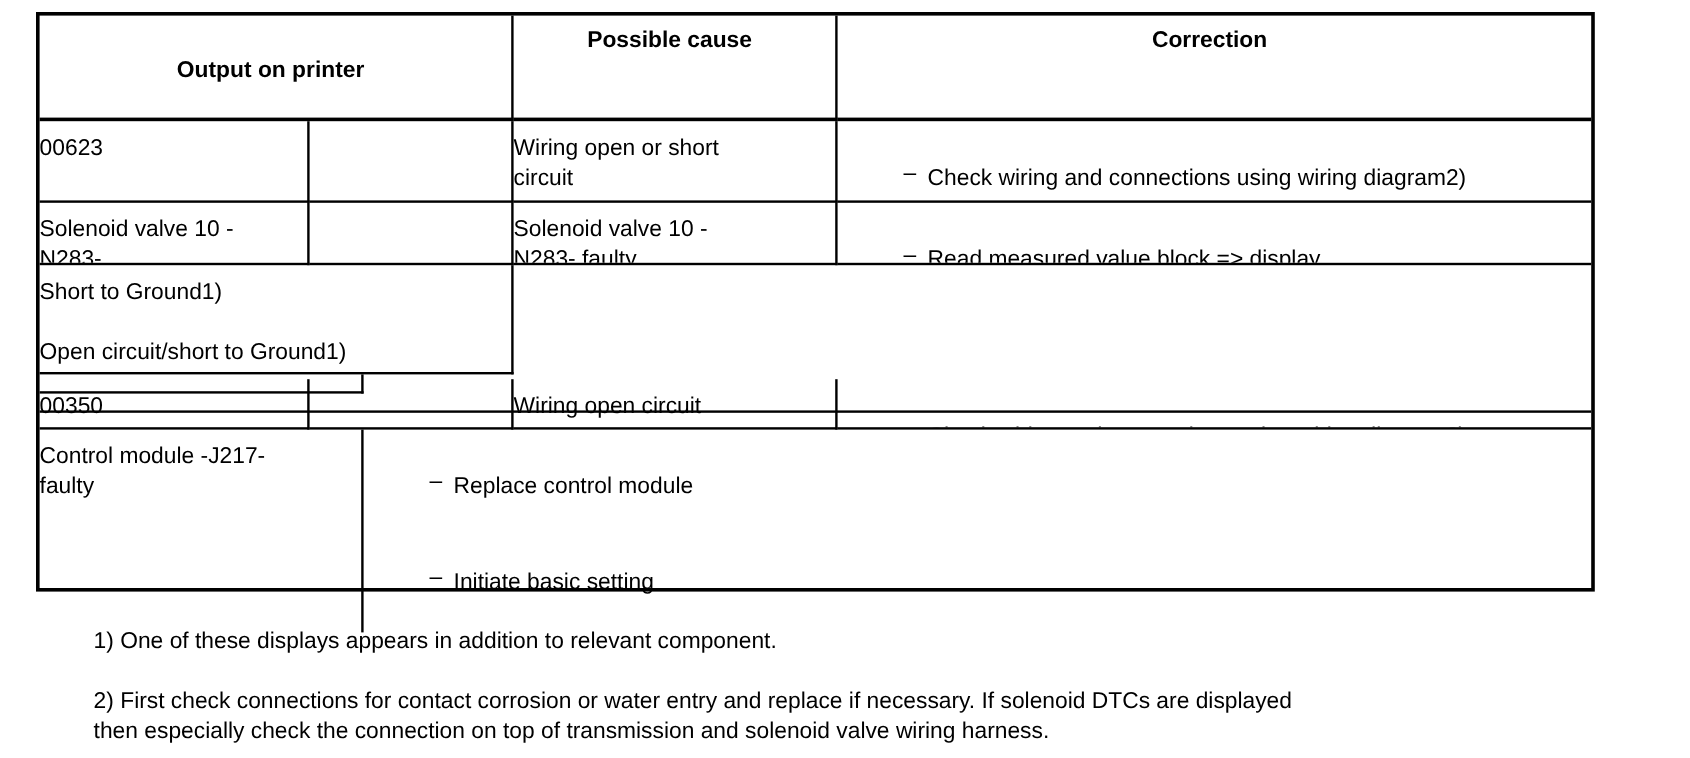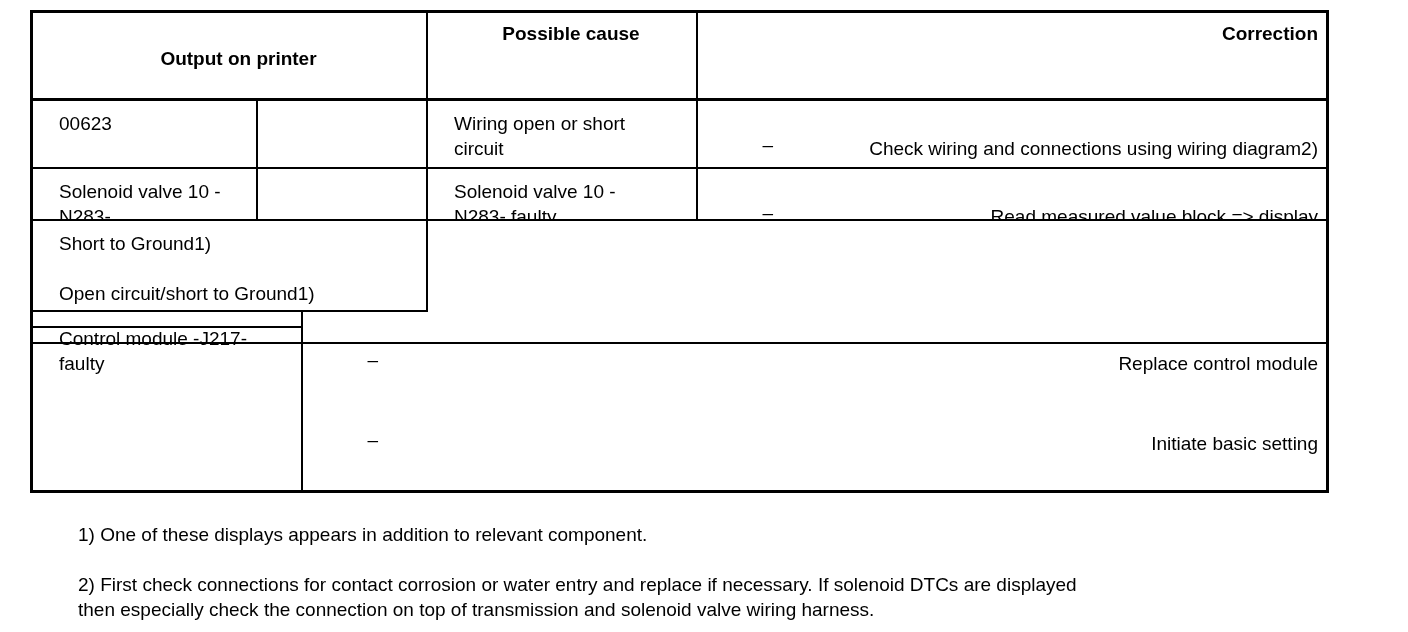--- a/index.html
+++ b/index.html
@@ -19,26 +19,26 @@
     box-sizing:border-box;
     display:flex;flex-direction:column;
     background:#fff;
   }
   .t-row{display:flex;flex:none;box-sizing:border-box;}
   .t-row--fill{flex:1 1 auto;}
   .cell{
     box-sizing:border-box;
     border-right:2px solid #000;
     border-bottom:2px solid #000;
-    padding:10px 8px 4px 26px;
+    padding:10px 8px 4px 0;
     font-size:19px;line-height:25px;
     white-space:pre-line;
     overflow:hidden;
   }
-  .cell:last-child{border-right:none;text-align:right;}
+  .cell:last-child{border-right:none;}
   .t-row--header .cell{border-bottom:3px solid #000;padding-top:8px;}
   .t-row--last .cell{border-bottom:none;}
   .w-subA{width:225px;flex:none;}
   .w-subB{width:170px;flex:none;}
   .w-col1{width:395px;flex:none;}
   .w-col2{width:270px;flex:none;}
   .w-col3{flex:1 1 auto;}
   .hdr{font-weight:bold;text-align:center;white-space:pre-line;}
   
   .corr-cell{padding-left:55px;}
@@ -101,20 +101,31 @@
     </div>
 
     <div class="t-row" style="height:95px;flex-direction:column;">
       <div class="cell w-col1">Short to Ground1)
 
 Open circuit/short to Ground1)</div>
       <div class="cell w-col2"></div>
       <div class="cell w-col3"></div>
     </div>
 
+    <div class="t-row" style="height:42px;">
+      <div class="cell w-subA">00350</div>
+      <div class="cell w-subB"></div>
+      <div class="cell w-col2">Wiring open circuit</div>
+      <div class="cell w-col3 corr-cell">
+        <div class="corr-item">
+          <span class="corr-dash">–</span>
+          <span class="corr-text">Check wiring and connections using wiring diagram2)</span>
+        </div>
+      </div>
+    </div>
 
     <div class="t-row t-row--last t-row--fill">
       <div class="cell w-col2">Control module -J217-
 faulty</div>
       <div class="cell w-col3 corr-cell">
         <div class="corr-item">
           <span class="corr-dash">–</span>
           <span class="corr-text">Replace control module</span>
         </div>
         <div class="corr-item">

